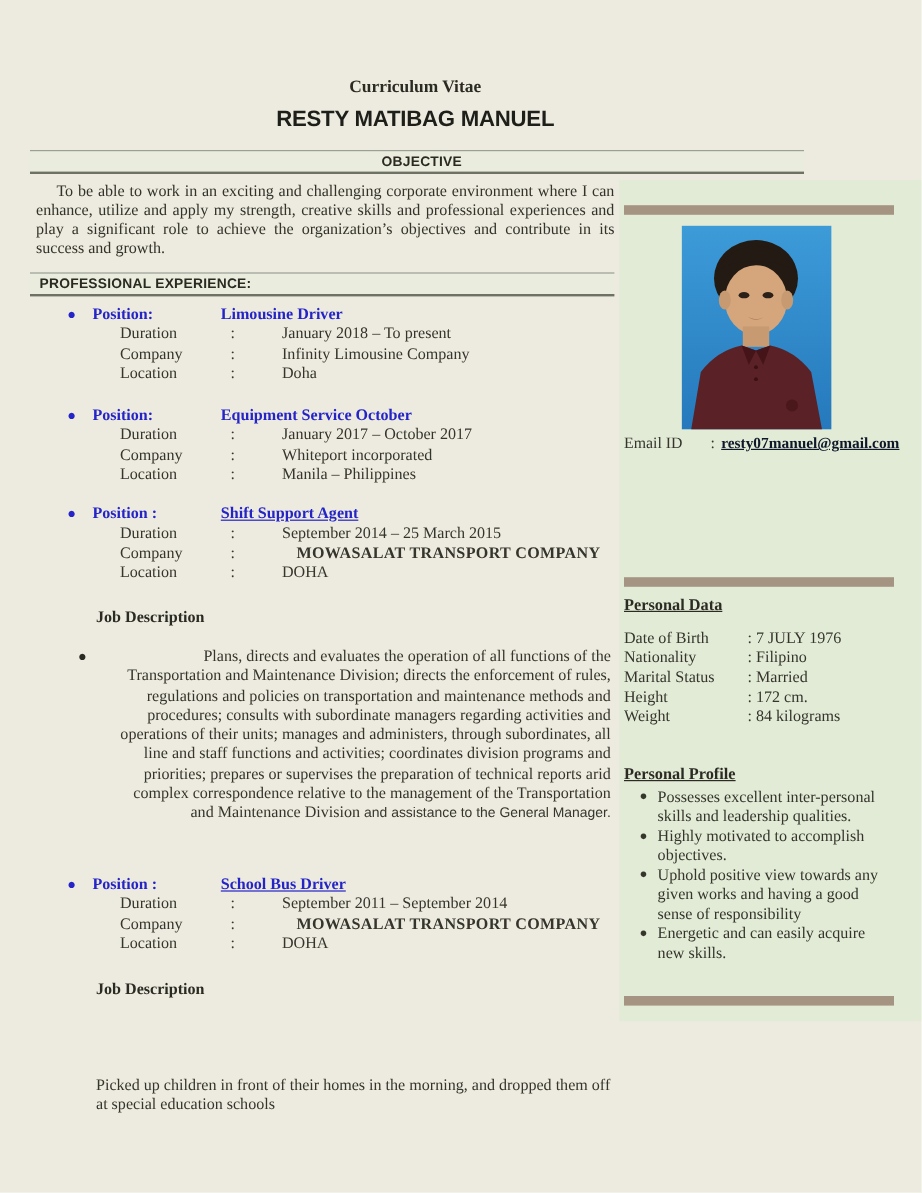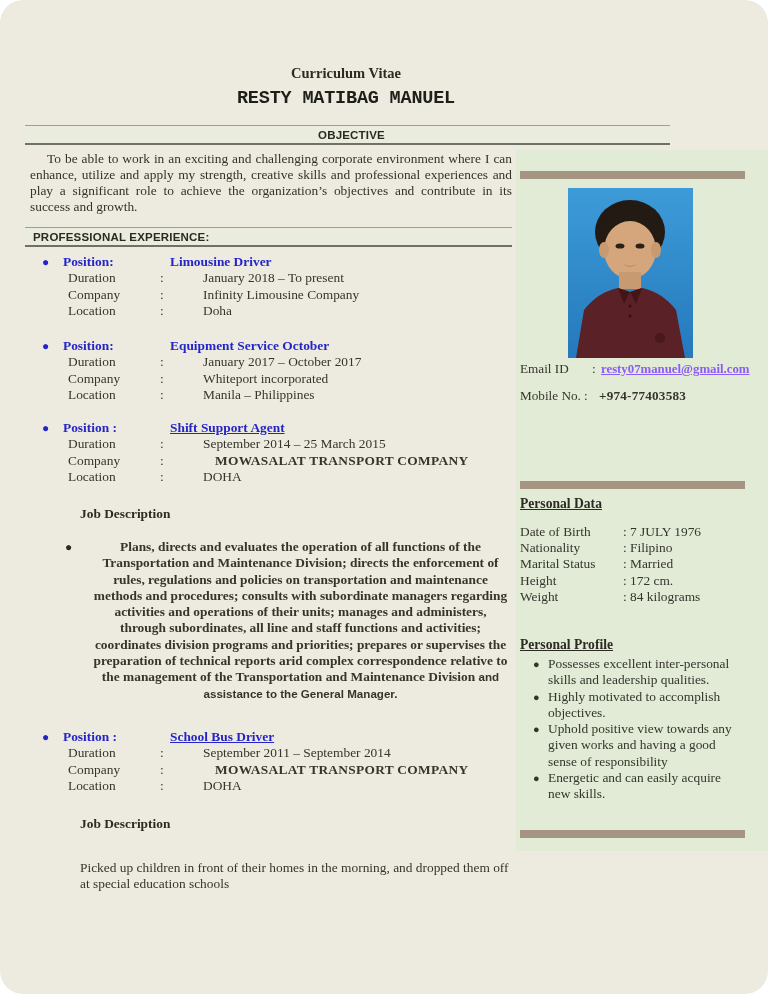--- a/index.html
+++ b/index.html
@@ -2,29 +2,28 @@
 <html><head>
 <meta charset="utf-8">
 <style>
   * { margin: 0; padding: 0; box-sizing: border-box; }
   html,body { width: 768px; }
   body { font-family: "Liberation Serif", "DejaVu Serif", serif; }
   #page {
     position: relative; width: 768px; height: 994px;
     background: #EDEBDF; overflow: hidden; color: #35352D;
     font-size: 13.4px;
-    border-radius: 23px;
   }
 
   
   .doc-label { position: absolute; top: 65px; left: 0; width: 692px;
     text-align: center; font-weight: bold; font-size: 14.5px; color: #2B2B24; }
   .doc-name { position: absolute; top: 88px; left: 0; width: 692px;
     text-align: center; font-weight: bold; font-size: 18.5px; letter-spacing: -0.2px;
-    font-family: Liberation Mono, monospace; color: #1F1F1A; }
+    font-family: Liberation Sans, sans-serif; color: #1F1F1A; }
 
   
   .sec-header {
     position: absolute; left: 25px;
     border-top: 1px solid #9AA096; border-bottom: 2px solid #6E7265;
     background: #E9EEDCAA;
     font-family: "Liberation Sans", sans-serif; font-weight: bold;
     font-size: 11.5px; letter-spacing: 0.2px; color: #2A2A22;
     padding: 3px 0 2px 8px;
   }
@@ -32,35 +31,35 @@
   #experience-header { top: 227px; width: 487px; }
 
   
   .objective-text {
     position: absolute; top: 151px; left: 30px; width: 482px;
     text-align: justify; text-indent: 17px; line-height: 16.1px; color: #33332B;
   }
 
   
   .job { position: absolute; left: 0; width: 512px; line-height: 16.4px; }
-  .pos-row { padding-left: 42px; }
+  .pos-row { padding-left: 56px; }
   .bullet-dot { display: inline-block; width: 21px; color: #2424C8; font-size: 12px; vertical-align: top; }
   .pos-label { display: inline-block; width: 107px; color: #2424C8; font-weight: bold; }
   .pos-title { color: #2424C8; font-weight: bold; }
   .pos-title.u { text-decoration: underline; }
-  .sub-row { padding-left: 68px; }
+  .sub-row { padding-left: 100px; }
   .sub-label { display: inline-block; width: 92px; }
   .sub-colon { display: inline-block; width: 43px; }
   .company-bold { font-weight: bold; letter-spacing: 0.3px; margin-left: 12px; }
 
   .jd-heading { position: absolute; left: 80px; font-weight: bold; color: #2B2B24; }
 
   .jd-par-bulleted { position: absolute; left: 65px; width: 444px; line-height: 16.3px; }
   .jd-bullet { position: absolute; left: 0; top: 0; color: #2B2B24; font-size: 12px; }
-  .jd-text { display: block; margin-left: 27px; text-align: center; font-weight: bold; }
+  .jd-text { display: block; margin-left: 27px; text-align: right; }
   .jd-tail { font-family: "Liberation Sans", sans-serif; font-size: 11.6px; }
 
   .jd-par-plain { position: absolute; left: 80px; width: 432px; line-height: 16.4px; }
 
   
   .sidebar-bg { position: absolute; left: 516px; top: 150px; width: 252px; height: 701px;
     background: #E2EBD5; }
   .brown-bar { position: absolute; left: 520px; width: 225px; height: 8px; background: #A69483; }
   #bar-top { top: 171px; }
   #bar-mid { top: 481px; }
@@ -68,21 +67,21 @@
 
   .photo-frame { position: absolute; left: 568px; top: 188px; width: 125px; height: 170px; }
   .photo-frame svg { display: block; width: 125px; height: 170px; }
 
   .contact-row { position: absolute; left: 520px; width: 244px; font-size: 13.2px; }
   #email-row { top: 361px; }
   #mobile-row { top: 388px; }
   .contact-label { display: inline-block; }
   #email-row .contact-label { width: 72px; }
   .email-colon { display: inline-block; width: 9px; }
-  .email-value { color: #8b5cf6; font-weight: bold; text-decoration: underline; font-size: 12.8px; font-family: Liberation Serif, serif; }
+  .email-value { color: #0f172a; font-weight: bold; text-decoration: underline; font-size: 12.8px; font-family: Liberation Serif, serif; }
   #mobile-row .contact-label { width: 79px; }
   .mobile-value { font-weight: bold; letter-spacing: 0.2px; }
 
   .side-heading { position: absolute; left: 520px; font-weight: bold; font-size: 13.6px; color: #2B2B24; text-decoration: underline; }
   #personal-data-heading { top: 496px; }
   #personal-profile-heading { top: 637px; }
 
   #personal-data-fields { position: absolute; left: 520px; top: 524px; width: 240px; line-height: 16.2px; }
   .pd-row .pd-label { display: inline-block; width: 103px; }
   .pd-colon { display: inline-block; width: 7px; }
@@ -147,21 +146,21 @@
     <div class="pos-row">
       <span class="bullet-dot">●</span><span class="pos-label">Position :</span><span class="pos-title u">School Bus Driver</span>
     </div>
     <div class="sub-row"><span class="sub-label">Duration</span><span class="sub-colon">:</span><span>September 2011 – September 2014</span></div>
     <div class="sub-row"><span class="sub-label">Company</span><span class="sub-colon">:</span><span class="company-bold">MOWASALAT TRANSPORT COMPANY</span></div>
     <div class="sub-row"><span class="sub-label">Location</span><span class="sub-colon">:</span><span>DOHA</span></div>
   </div>
 
   <div class="jd-heading" style="top:816px">Job Description</div>
 
-  <p class="jd-par-plain" style="top:860px">Picked up children in front of their homes in the morning, and dropped them off at special education schools</p>
+  <p class="jd-par-plain" style="top:896px">Picked up children in front of their homes in the morning, and dropped them off at special education schools</p>
 
   <div class="photo-frame">
     <svg viewBox="0 0 125 170" xmlns="http://www.w3.org/2000/svg">
       <defs>
         <linearGradient id="bgblue" x1="0" y1="0" x2="0" y2="1">
           <stop offset="0" stop-color="#3D9BD8"></stop>
             <stop offset="1" stop-color="#2579BC"></stop>
         </linearGradient>
       </defs>
       <rect x="0" y="0" width="125" height="170" fill="url(#bgblue)"></rect>
@@ -179,23 +178,20 @@
       <path d="M74,100 L62,104 L68,116 Z" fill="#451418"></path>
       <circle cx="62" cy="118" r="1.6" fill="#3A1013"></circle>
       <circle cx="62" cy="128" r="1.6" fill="#3A1013"></circle>
       <circle cx="92" cy="150" r="5" fill="#4A171B"></circle>
     </svg>
   </div>
 
   <div class="contact-row" id="email-row">
     <span class="contact-label">Email ID</span><span class="email-colon">:</span><span class="email-value">resty07manuel@gmail.com</span>
   </div>
-  <div class="contact-row" id="mobile-row">
-    <span class="contact-label">Mobile No. :</span><span class="mobile-value">+974-77403583</span>
-  </div>
 
   <div class="side-heading" id="personal-data-heading">Personal Data</div>
 
   <div id="personal-data-fields">
     <div class="pd-row"><span class="pd-label">Date of Birth</span><span class="pd-colon">:</span><span>7 JULY 1976</span></div>
     <div class="pd-row"><span class="pd-label">Nationality</span><span class="pd-colon">:</span><span>Filipino</span></div>
     <div class="pd-row"><span class="pd-label">Marital Status</span><span class="pd-colon">:</span><span>Married</span></div>
     <div class="pd-row"><span class="pd-label">Height</span><span class="pd-colon">:</span><span>172 cm.</span></div>
     <div class="pd-row"><span class="pd-label">Weight</span><span class="pd-colon">:</span><span>84 kilograms</span></div>
   </div>

